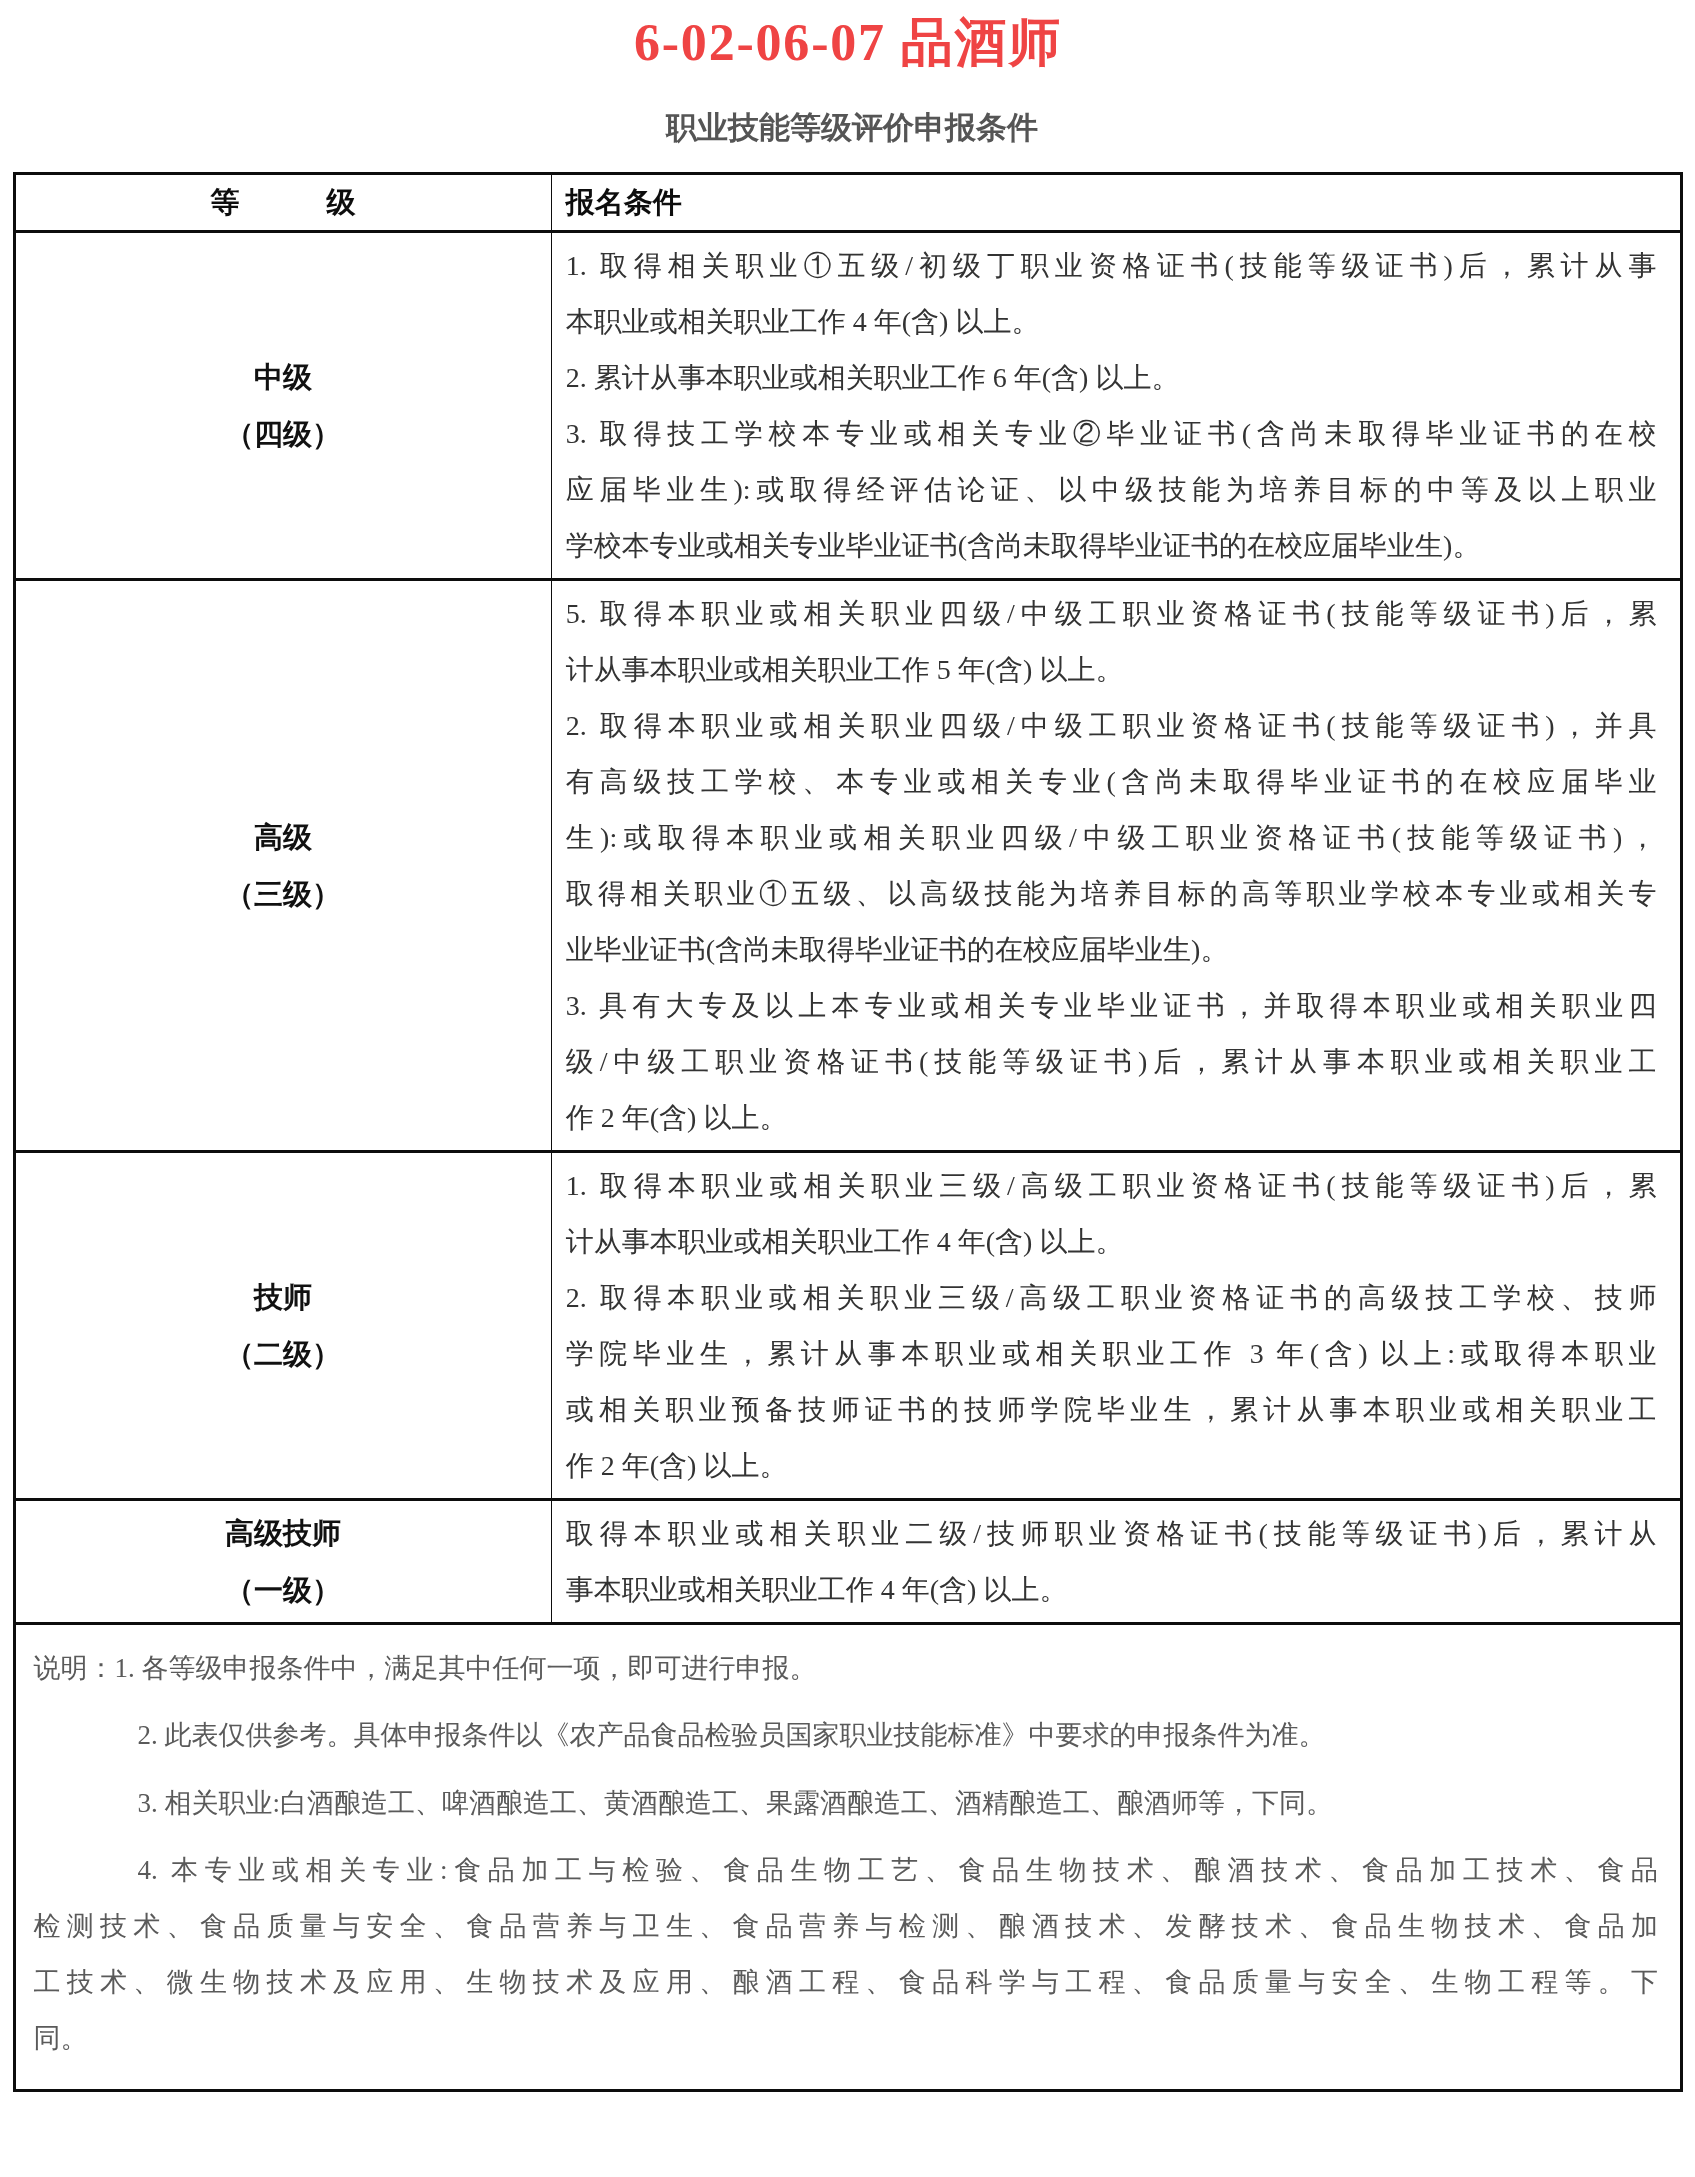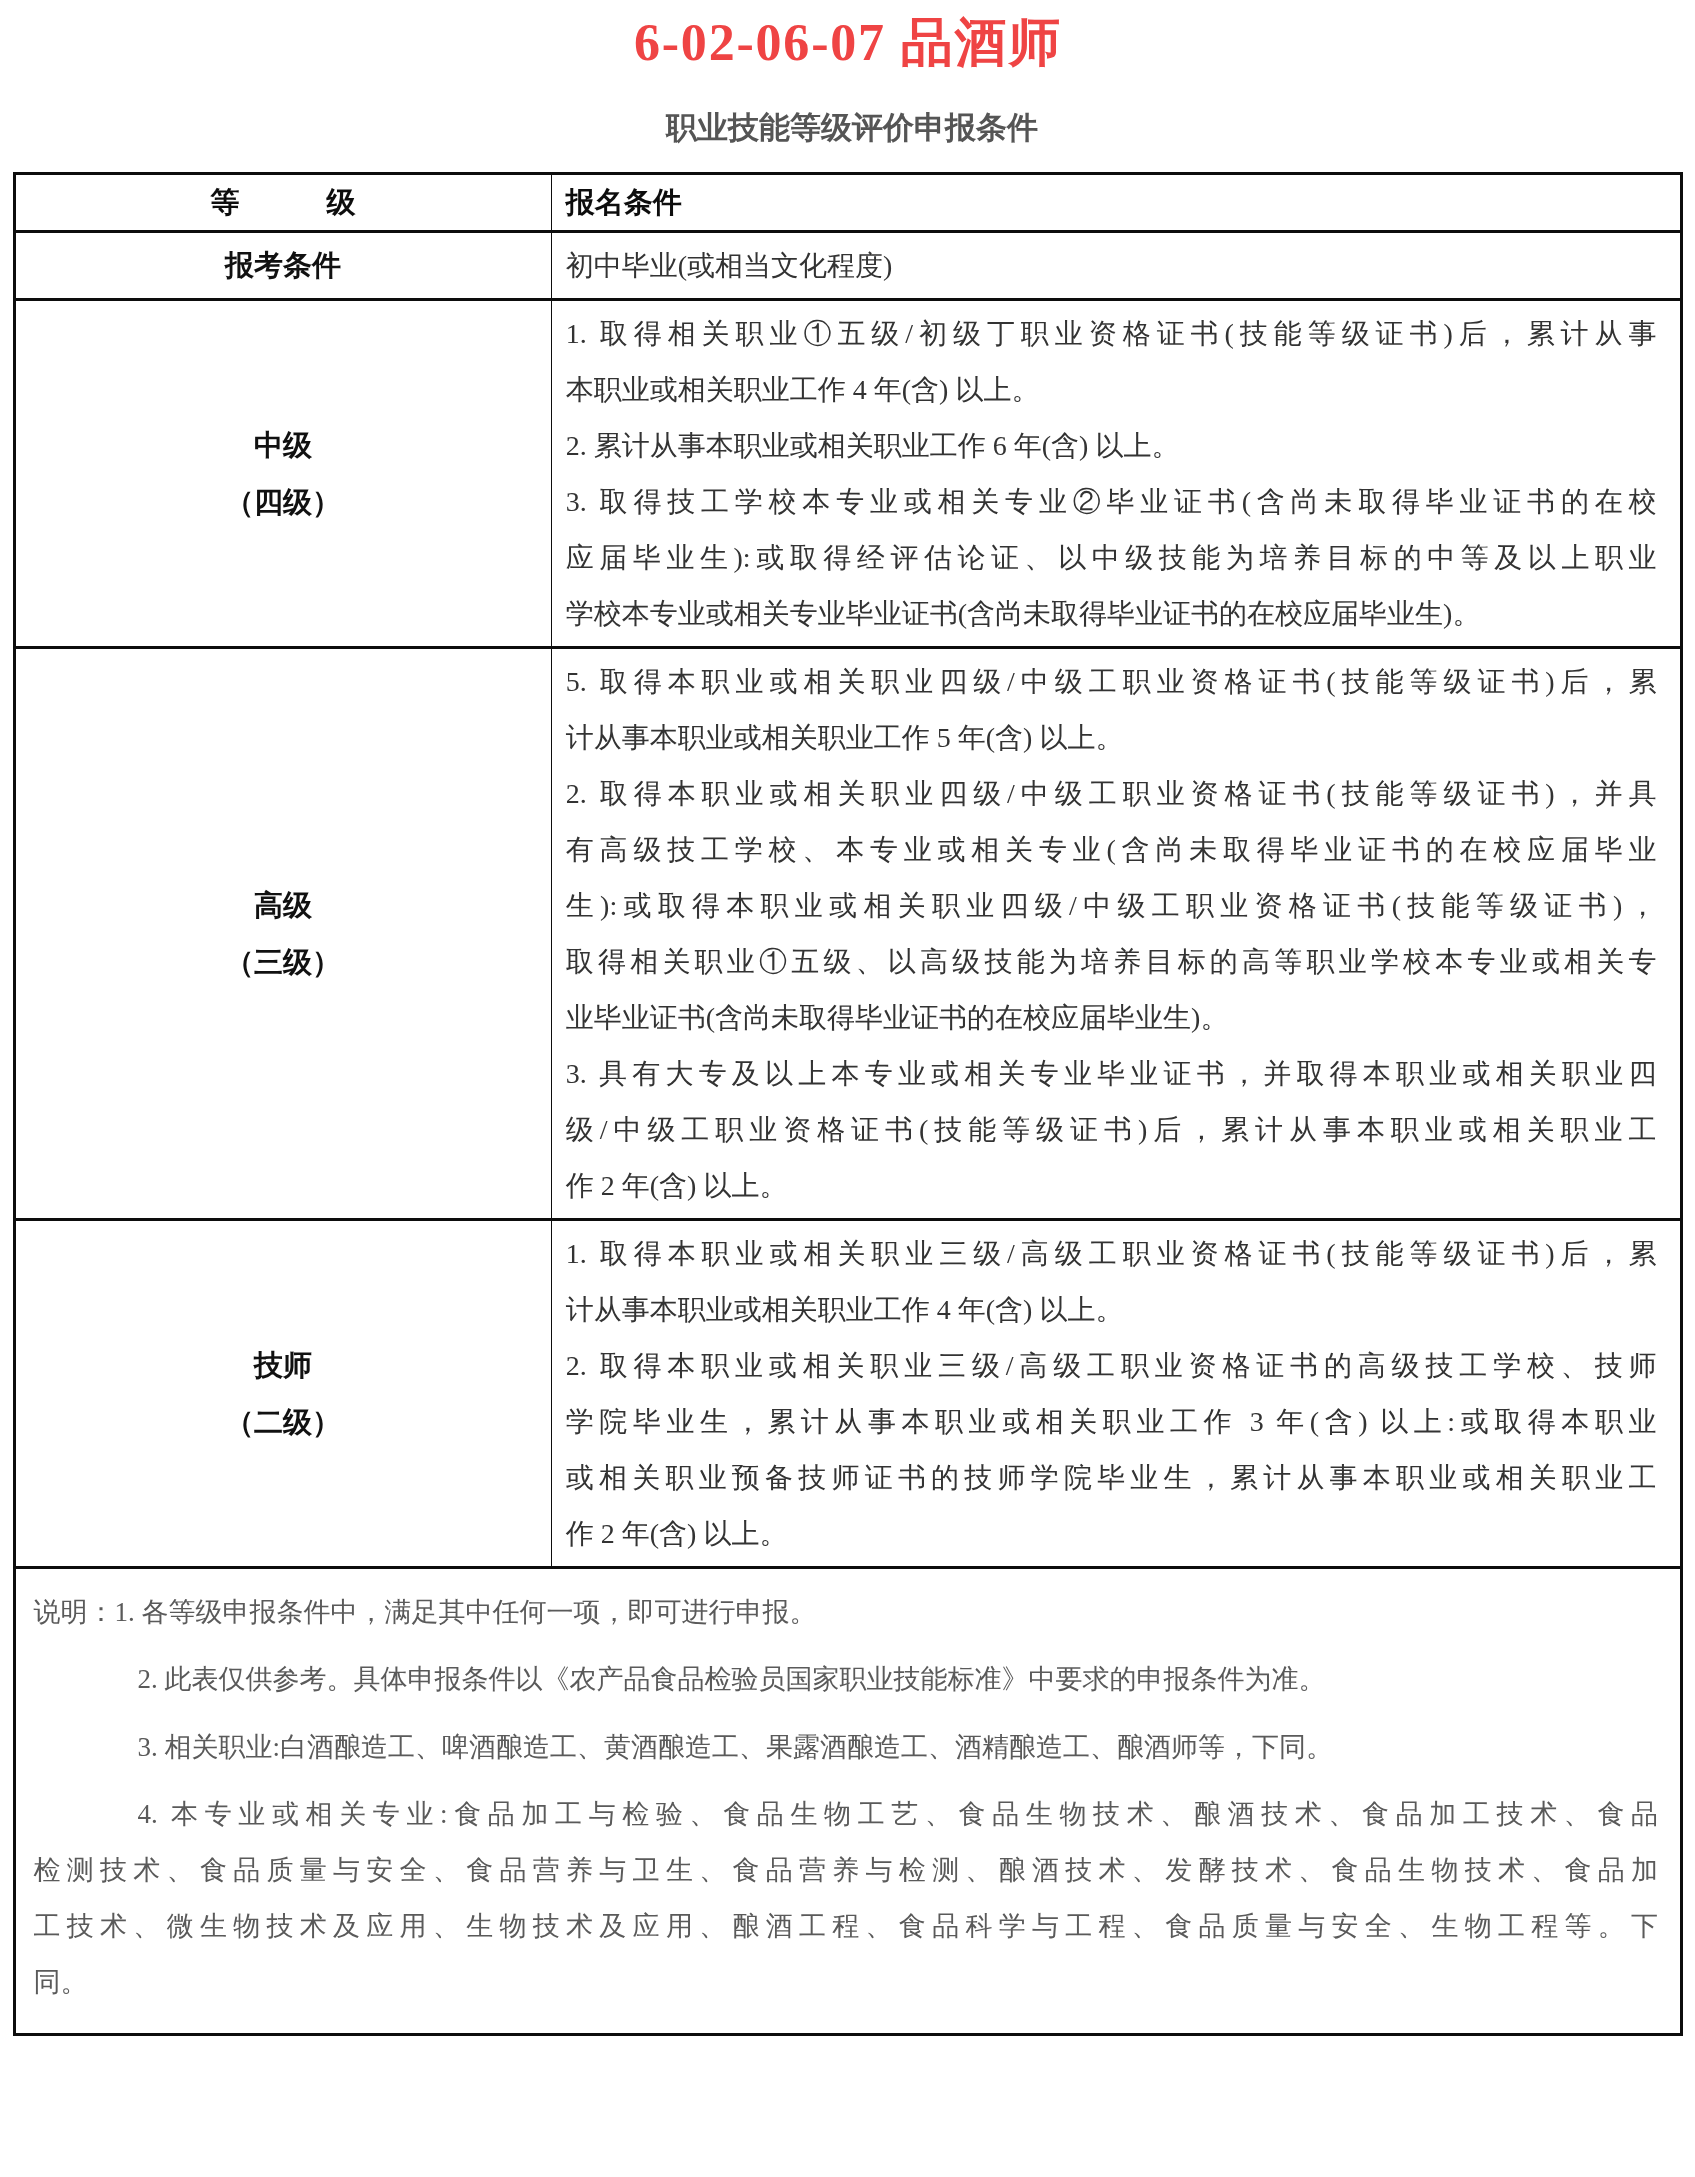--- a/index.html
+++ b/index.html
@@ -67,28 +67,20 @@
     </colgroup>
   <thead>
     <tr>
       <th class="level-h">等　　　级</th>
       <th class="cond-h">报名条件</th>
     </tr>
   </thead>
   <tbody id="table-body">
       <tr>
         <td class="lvl">
-          <div>报考条件</div>
-        </td>
-        <td class="cond">
-          <div class="tline">初中毕业(或相当文化程度)</div>
-        </td>
-      </tr>
-      <tr>
-        <td class="lvl">
           <div>中级</div>
           <div>（四级）</div>
         </td>
         <td class="cond">
           <div class="tline stretch">1. 取得相关职业①五级/初级丁职业资格证书(技能等级证书)后，累计从事</div>
           <div class="tline">本职业或相关职业工作 4 年(含) 以上。</div>
           <div class="tline">2. 累计从事本职业或相关职业工作 6 年(含) 以上。</div>
           <div class="tline stretch">3. 取得技工学校本专业或相关专业②毕业证书(含尚未取得毕业证书的在校</div>
           <div class="tline stretch">应届毕业生):或取得经评估论证、以中级技能为培养目标的中等及以上职业</div>
           <div class="tline">学校本专业或相关专业毕业证书(含尚未取得毕业证书的在校应届毕业生)。</div>
@@ -120,20 +112,30 @@
         <td class="cond">
           <div class="tline stretch">1. 取得本职业或相关职业三级/高级工职业资格证书(技能等级证书)后，累</div>
           <div class="tline">计从事本职业或相关职业工作 4 年(含) 以上。</div>
           <div class="tline stretch">2. 取得本职业或相关职业三级/高级工职业资格证书的高级技工学校、技师</div>
           <div class="tline stretch">学院毕业生，累计从事本职业或相关职业工作 3 年(含) 以上:或取得本职业</div>
           <div class="tline stretch">或相关职业预备技师证书的技师学院毕业生，累计从事本职业或相关职业工</div>
           <div class="tline">作 2 年(含) 以上。</div>
         </td>
       </tr>
       <tr>
+        <td class="lvl">
+          <div>高级技师</div>
+          <div>（一级）</div>
+        </td>
+        <td class="cond">
+          <div class="tline stretch">取得本职业或相关职业二级/技师职业资格证书(技能等级证书)后，累计从</div>
+          <div class="tline">事本职业或相关职业工作 4 年(含) 以上。</div>
+        </td>
+      </tr>
+      <tr>
         <td colspan="2" class="notes-cell">
           <div class="note">
             <div class="tline">说明：1. 各等级申报条件中，满足其中任何一项，即可进行申报。</div>
           </div>
           <div class="note">
             <div class="tline first-indent">2. 此表仅供参考。具体申报条件以《农产品食品检验员国家职业技能标准》中要求的申报条件为准。</div>
           </div>
           <div class="note">
             <div class="tline first-indent">3. 相关职业:白酒酿造工、啤酒酿造工、黄酒酿造工、果露酒酿造工、酒精酿造工、酿酒师等，下同。</div>
           </div>

